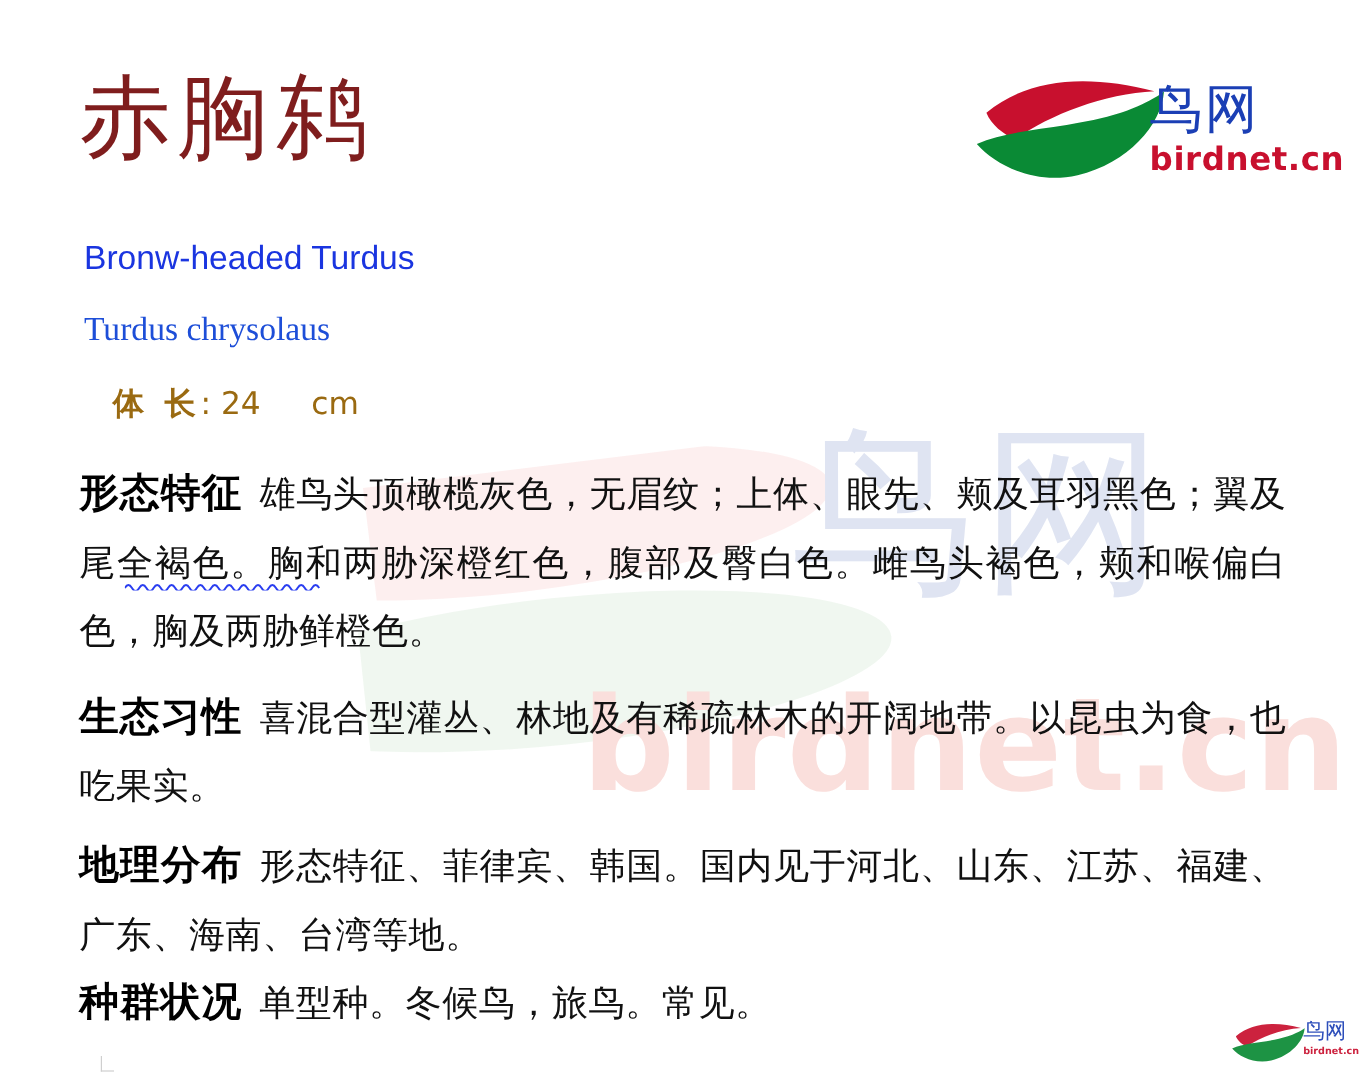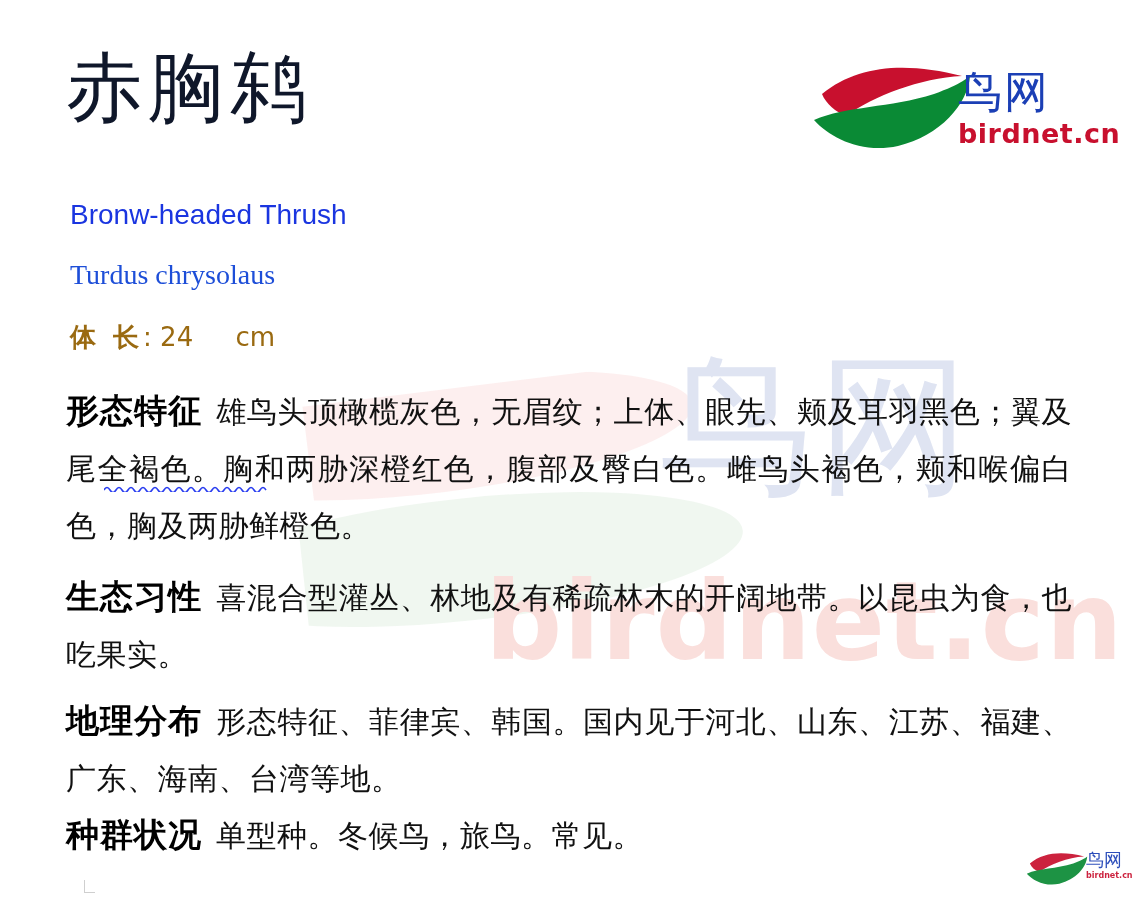--- a/index.html
+++ b/index.html
@@ -82,26 +82,26 @@
 
   
   .content {
     position: relative;
     z-index: 2;
   }
 
   .title-cn {
     position: absolute;
     left: 66px;
-    top: 50px;
+    top: 60px;
     font-family: "DejaVu Sans", "Liberation Sans", sans-serif;
     font-size: 76px;
     line-height: 1;
     font-weight: 400;
-    color: #0f172a;
+    color: #7f1d1d;
     letter-spacing: 6px;
     white-space: nowrap;
   }
 
   .name-en {
     position: absolute;
     left: 70px;
     top: 198px;
     font-family: "Liberation Sans", "DejaVu Sans", sans-serif;
     font-size: 28px;
@@ -124,21 +124,21 @@
   .length-row {
     position: absolute;
     left: 70px;
     top: 322px;
     font-family: "DejaVu Sans", "Liberation Sans", sans-serif;
     font-size: 26px;
     line-height: 1.2;
     color: #9a6a11;
     white-space: nowrap;
   }
-  .length-row .lbl { font-weight: 700; letter-spacing: 4px; }
+  .length-row .lbl { font-weight: 700; letter-spacing: 4px; margin-left: 24px; }
   .length-row .val { font-weight: 400; }
   .length-row .unit { margin-left: 34px; text-align: center; }
 
   
   .block {
     position: absolute;
     left: 66px;
     width: 1006px;
     font-family: "Liberation Serif", "DejaVu Serif", serif;
     font-size: 30px;
@@ -263,21 +263,21 @@
     <div class="logo">
       <svg class="mark" viewBox="0 0 160 96">
         <path d="M10 34 C46 4, 96 2, 150 16 C108 18, 62 36, 34 56 C24 52, 14 44, 10 34 Z" fill="#c8102e"></path>
         <path d="M2 60 C34 46, 78 48, 122 34 C150 24, 158 16, 158 16 C156 44, 128 76, 86 86 C50 94, 18 78, 2 60 Z" fill="#0a8a35"></path>
       </svg>
       <div class="logo-cn">鸟网</div>
       <div class="logo-latin">birdnet.cn</div>
     </div>
 
     <div class="title-cn">赤胸鸫</div>
-    <div class="name-en">Bronw-headed Thrush</div>
+    <div class="name-en">Bronw-headed Turdus</div>
     <div class="name-sci">Turdus chrysolaus</div>
 
     <div class="length-row">
       <span class="lbl">体 长</span><span class="sep">:</span>
       <span class="val">24</span>
       <span class="unit">cm</span>
     </div>
 
     <div class="block" id="block-morphology">
       <span class="heading">形态特征</span><span class="body">雄鸟头顶橄榄灰色，无眉纹；上体、眼先、颊及耳羽黑色；翼及尾全褐色。胸和两胁深橙红色，腹部及臀白色。雌鸟头褐色，颊和喉偏白色，胸及两胁鲜橙色。</span>

